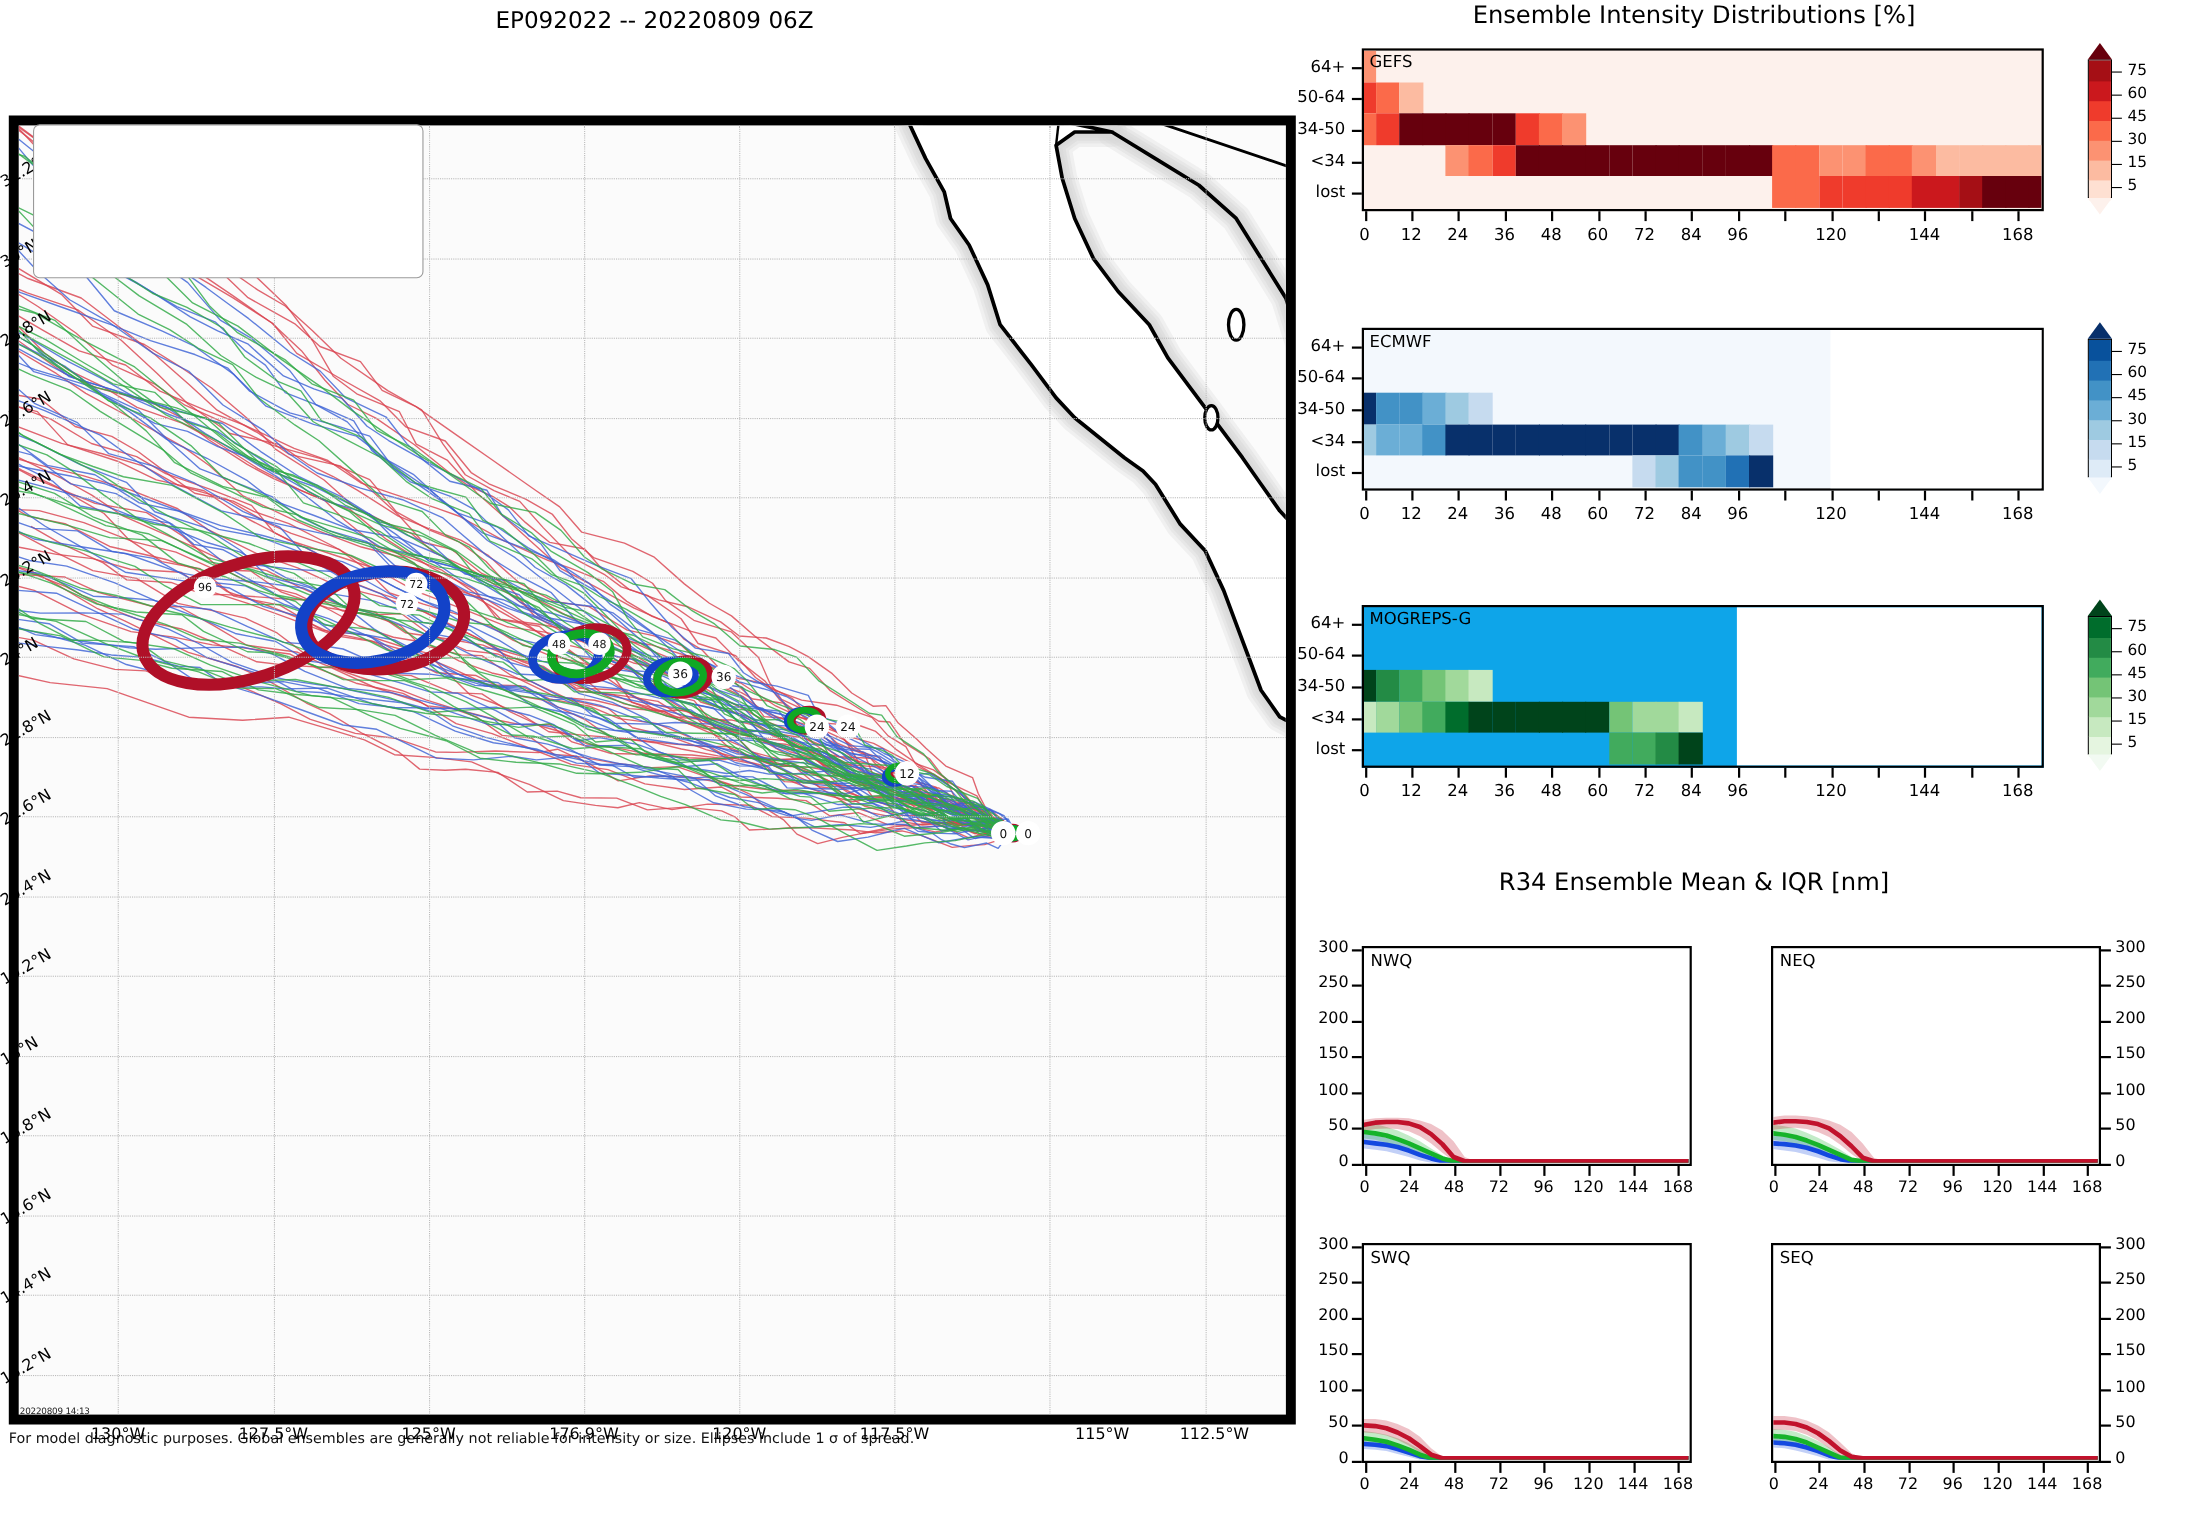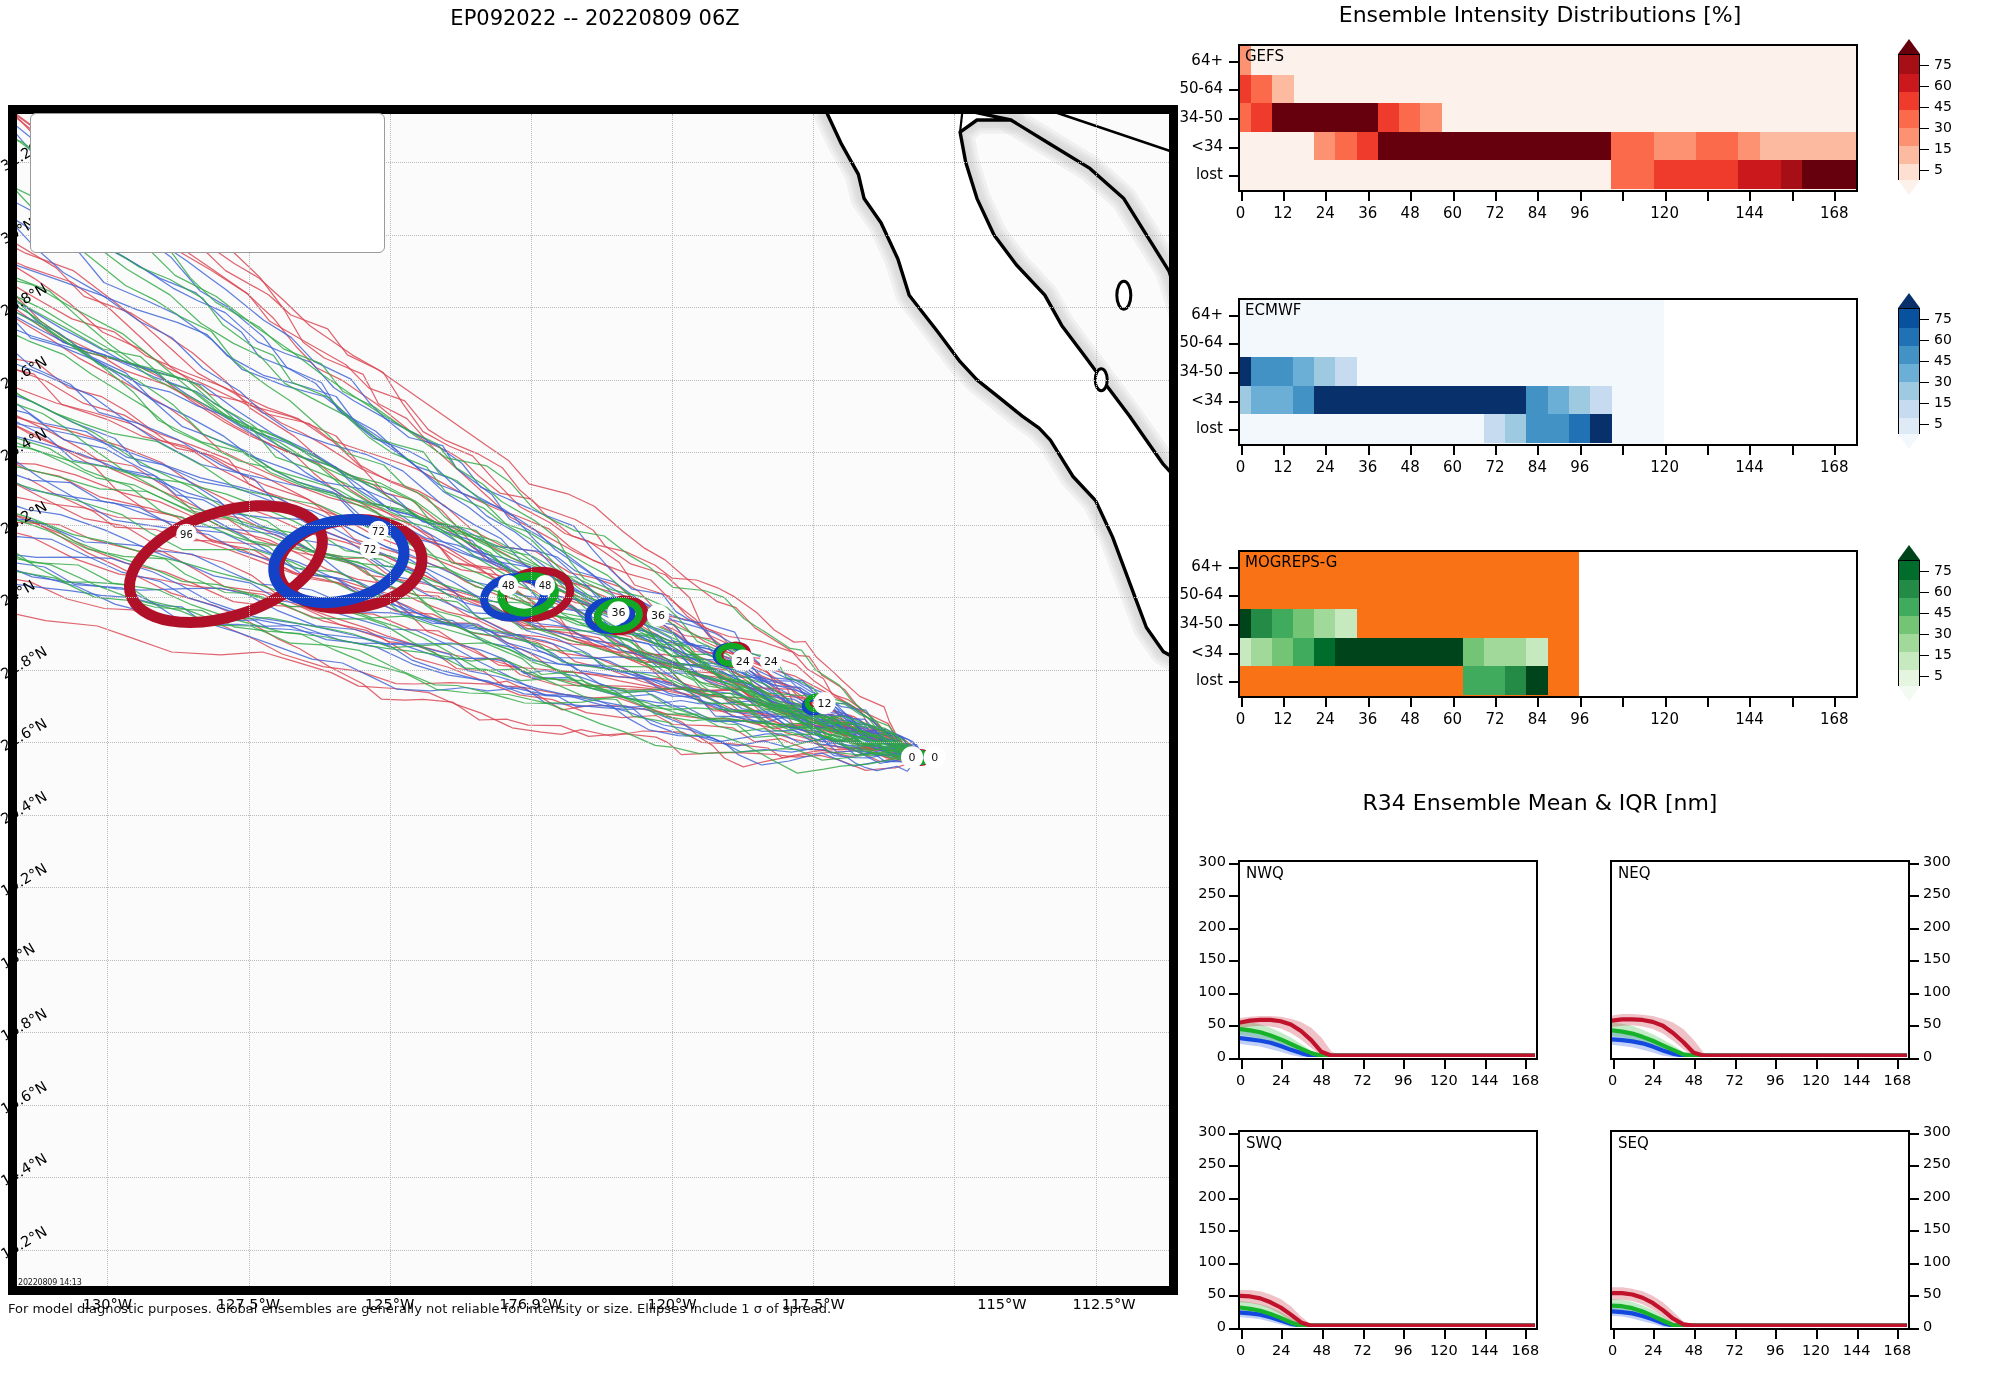--- a/index.html
+++ b/index.html
@@ -534,21 +534,21 @@
       <div class="cb-lbl" style="left: 36px; top: 22.5px;">60</div>
       <div class="cb-tick" style="left: 22px; top: 52.5px;"></div>
       <div class="cb-lbl" style="left: 36px; top: 43.5px;">45</div>
       <div class="cb-tick" style="left: 22px; top: 73.5px;"></div>
       <div class="cb-lbl" style="left: 36px; top: 64.5px;">30</div>
       <div class="cb-tick" style="left: 22px; top: 94.5px;"></div>
       <div class="cb-lbl" style="left: 36px; top: 85.5px;">15</div>
       <div class="cb-tick" style="left: 22px; top: 115.5px;"></div>
       <div class="cb-lbl" style="left: 36px; top: 106.5px;">5</div>
     </div>
-    <div class="hm-frame" style="left: 1238px; top: 550px; width: 620px; height: 148px; background: #f97316;">
+    <div class="hm-frame" style="left: 1238px; top: 550px; width: 620px; height: 148px; background: #0ea5e9;">
       <div class="hm-tag">MOGREPS-G</div>
       <div class="cell" style="left: 0px; top: 57.2px; width: 11.2034px; height: 28.6px; background: rgb(0, 68, 27);"></div>
       <div class="cell" style="left: 10.6034px; top: 57.2px; width: 21.8069px; height: 28.6px; background: rgb(35, 139, 69);"></div>
       <div class="cell" style="left: 31.8103px; top: 57.2px; width: 21.8069px; height: 28.6px; background: rgb(65, 171, 93);"></div>
       <div class="cell" style="left: 53.0172px; top: 57.2px; width: 21.8069px; height: 28.6px; background: rgb(116, 196, 118);"></div>
       <div class="cell" style="left: 74.2241px; top: 57.2px; width: 21.8069px; height: 28.6px; background: rgb(161, 217, 155);"></div>
       <div class="cell" style="left: 95.431px; top: 57.2px; width: 21.8069px; height: 28.6px; background: rgb(199, 233, 192);"></div>
       <div class="cell" style="left: 0px; top: 85.8px; width: 11.2034px; height: 28.6px; background: rgb(199, 233, 192);"></div>
       <div class="cell" style="left: 10.6034px; top: 85.8px; width: 21.8069px; height: 28.6px; background: rgb(161, 217, 155);"></div>
       <div class="cell" style="left: 31.8103px; top: 85.8px; width: 21.8069px; height: 28.6px; background: rgb(116, 196, 118);"></div>

